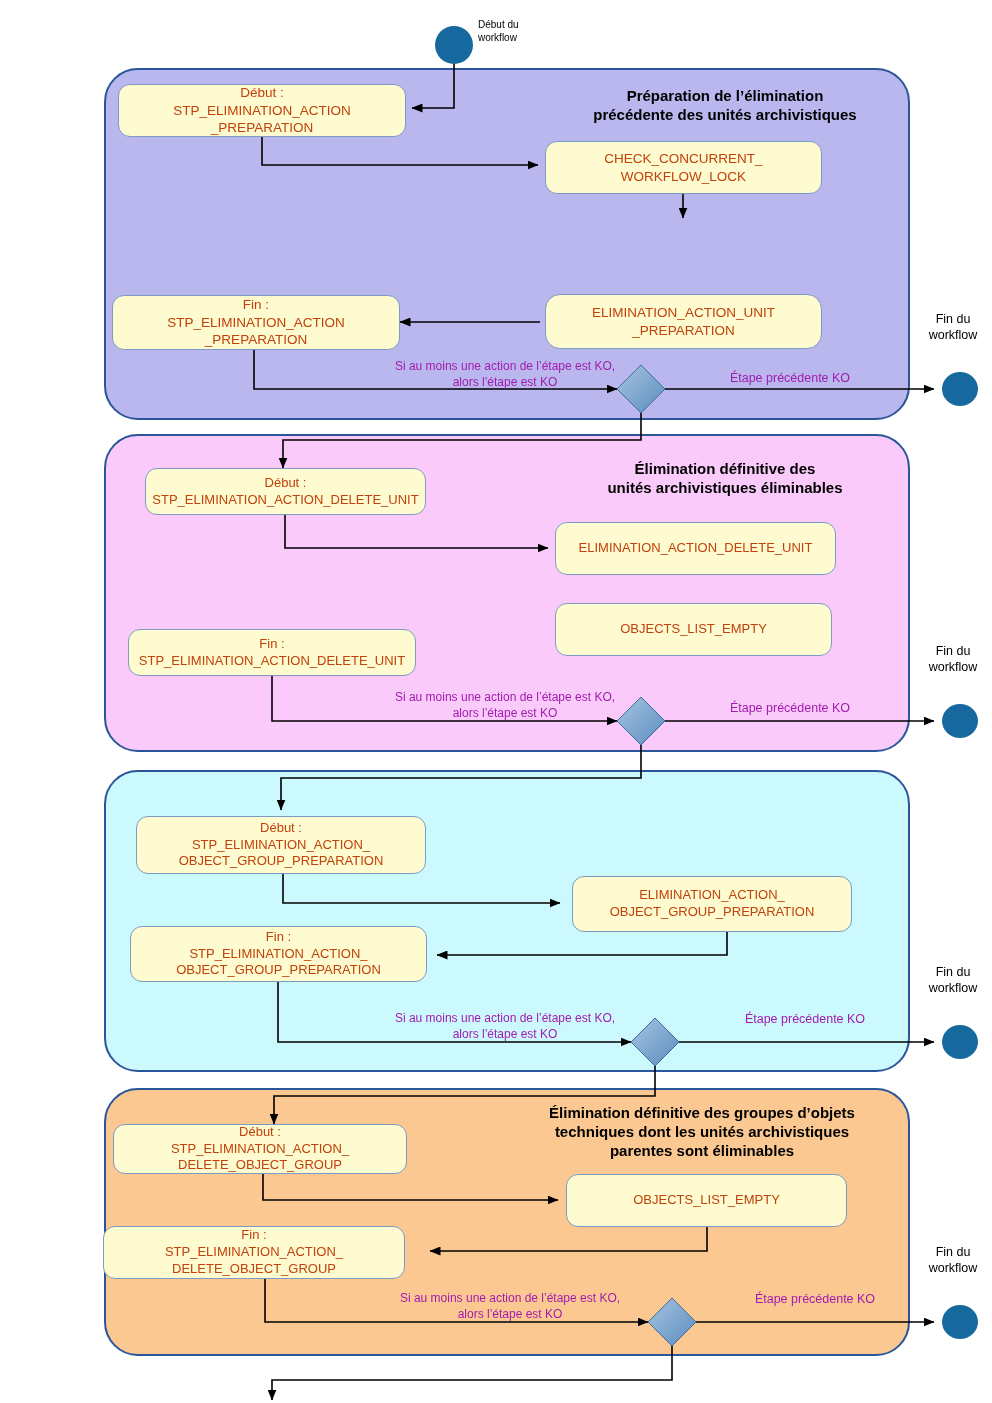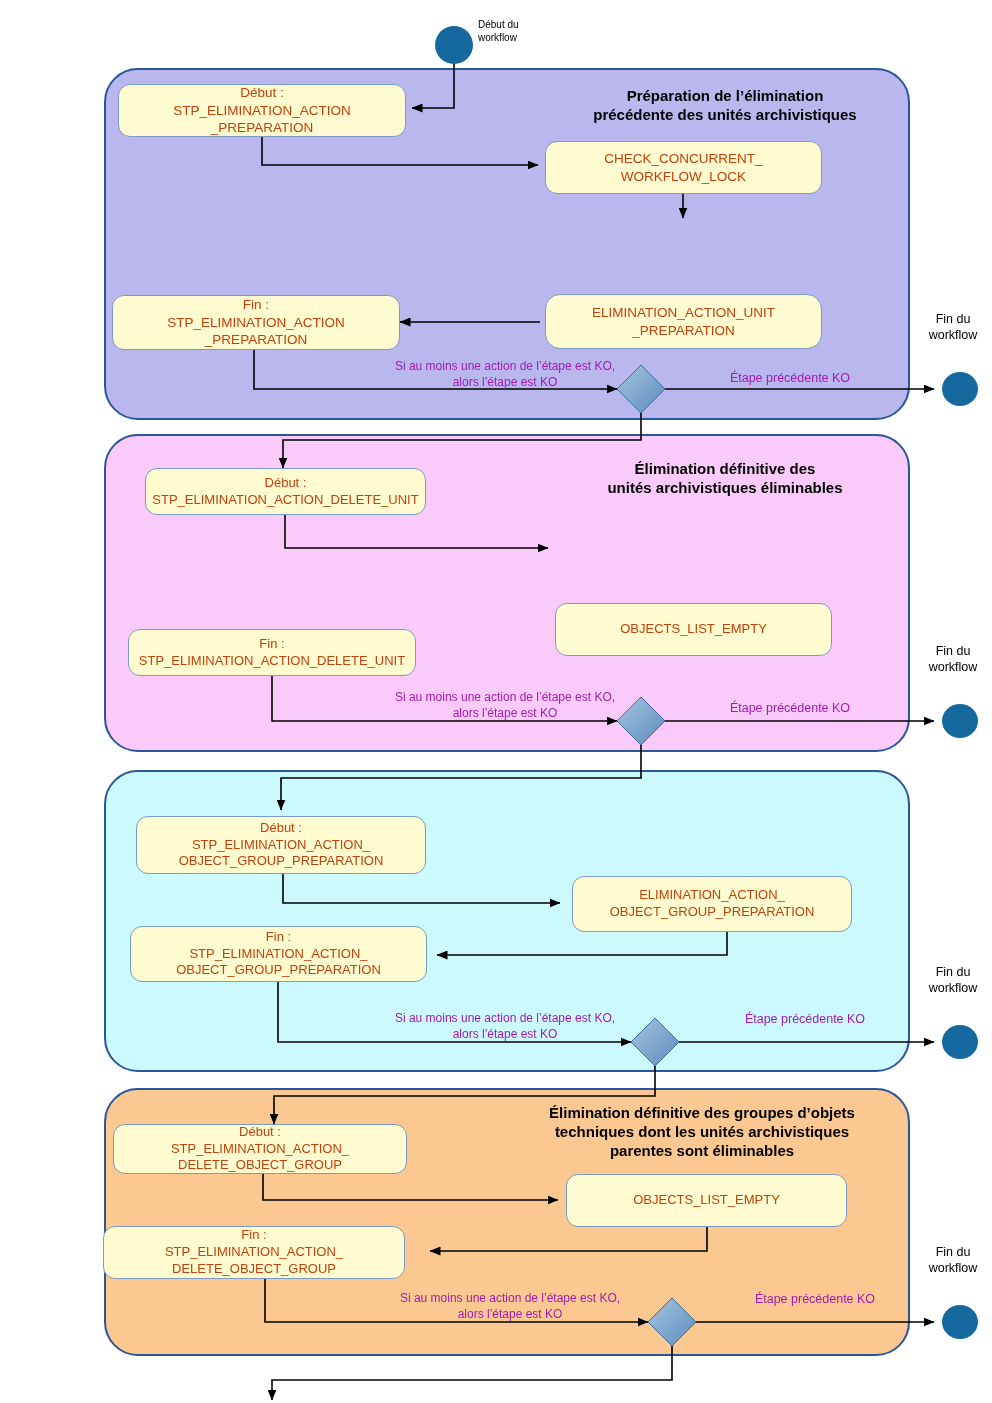--- a/index.html
+++ b/index.html
@@ -187,20 +187,21 @@
 
   <div class="endpoint-label" style="left:915px; top:311px; width:76px; font-size:12.5px;">Fin du
 workflow</div>
 
   <div class="swim-title" style="left:560px; top:452px; width:330px; font-size:15px;margin-top:7px;">Élimination définitive des
 unités archivistiques éliminables</div>
 
   <div class="node" style="left:145px; top:468px; width:281px; height:47px; font-size:13px;">Début :
 STP_ELIMINATION_ACTION_DELETE_UNIT</div>
 
+  <div class="node" style="left:555px; top:522px; width:281px; height:53px; font-size:13px;">ELIMINATION_ACTION_DELETE_UNIT</div>
 
   <div class="node" style="left:555px; top:603px; width:277px; height:53px; font-size:13px;">OBJECTS_LIST_EMPTY</div>
 
   <div class="node" style="left:128px; top:629px; width:288px; height:47px; font-size:13px;">Fin :
 STP_ELIMINATION_ACTION_DELETE_UNIT</div>
 
   <div class="edge-label" style="left:360px; top:690px; width:290px; font-size:12px;">Si au moins une action de l’étape est KO,
 alors l’étape est KO</div>
 
   <div class="edge-label" style="left:690px; top:700px; width:200px; font-size:12.5px;">Étape précédente KO</div>

